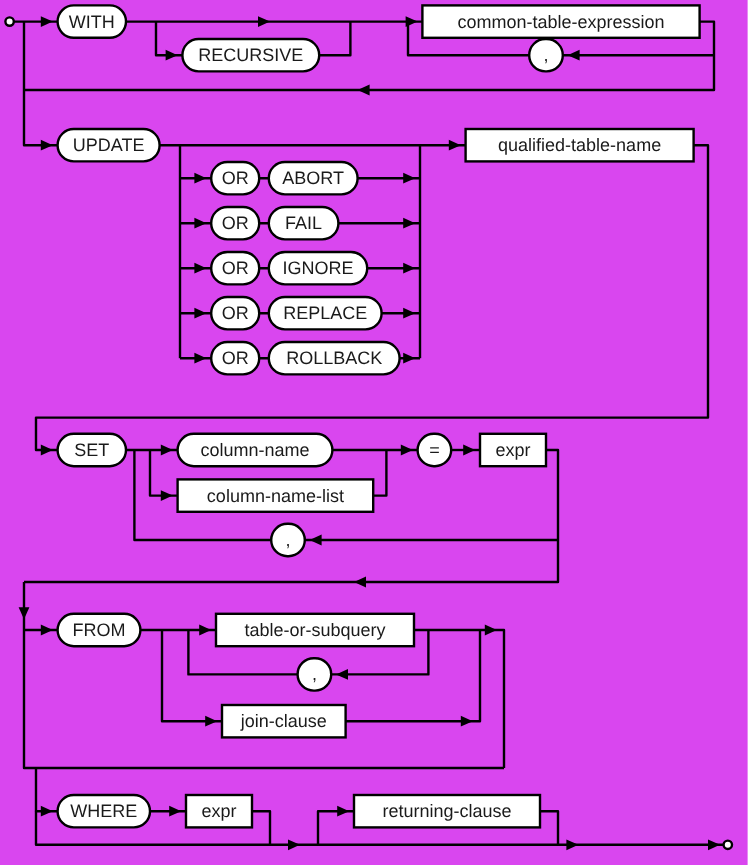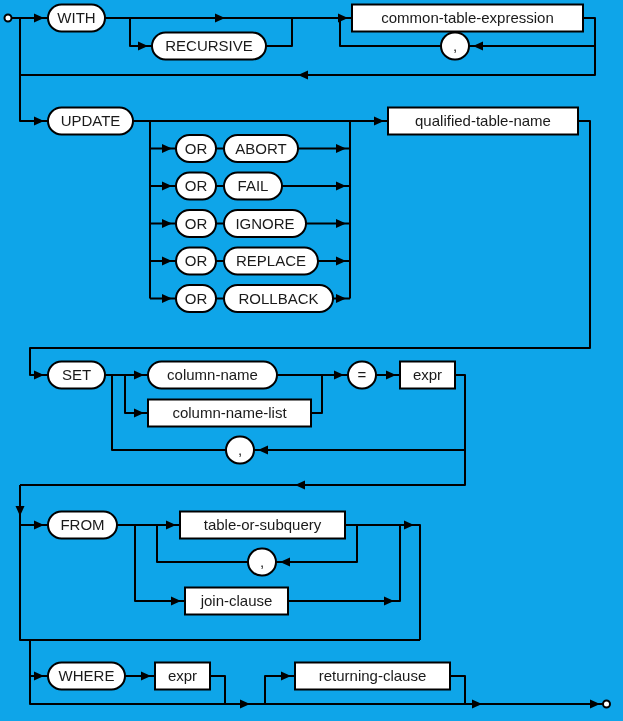--- a/index.html
+++ b/index.html
@@ -1,16 +1,16 @@
 <!DOCTYPE html>
 <html><head>
 <meta charset="utf-8">
 <style>
   html, body { margin: 0; padding: 0; background: #ffffff; }
-  .stage { width: 623px; height: 721px; background: #0ea5e9; }
+  .stage { width: 623px; height: 721px; background: #d946ef; }
   svg { display: block; }
   .rail { fill: none; stroke: #000000; stroke-width: 2; stroke-linejoin: round; stroke-linecap: butt; }
   .arrow { fill: #000000; stroke: none; }
   .stadium { fill: #ffffff; stroke: #000000; stroke-width: 2; }
   .box { fill: #ffffff; stroke: #000000; stroke-width: 2; }
   .terminator { fill: #ffffff; stroke: #000000; stroke-width: 2; }
   .label {
     font-family: "Liberation Sans", sans-serif;
     font-size: 15px;
     fill: #1a1a1a;

